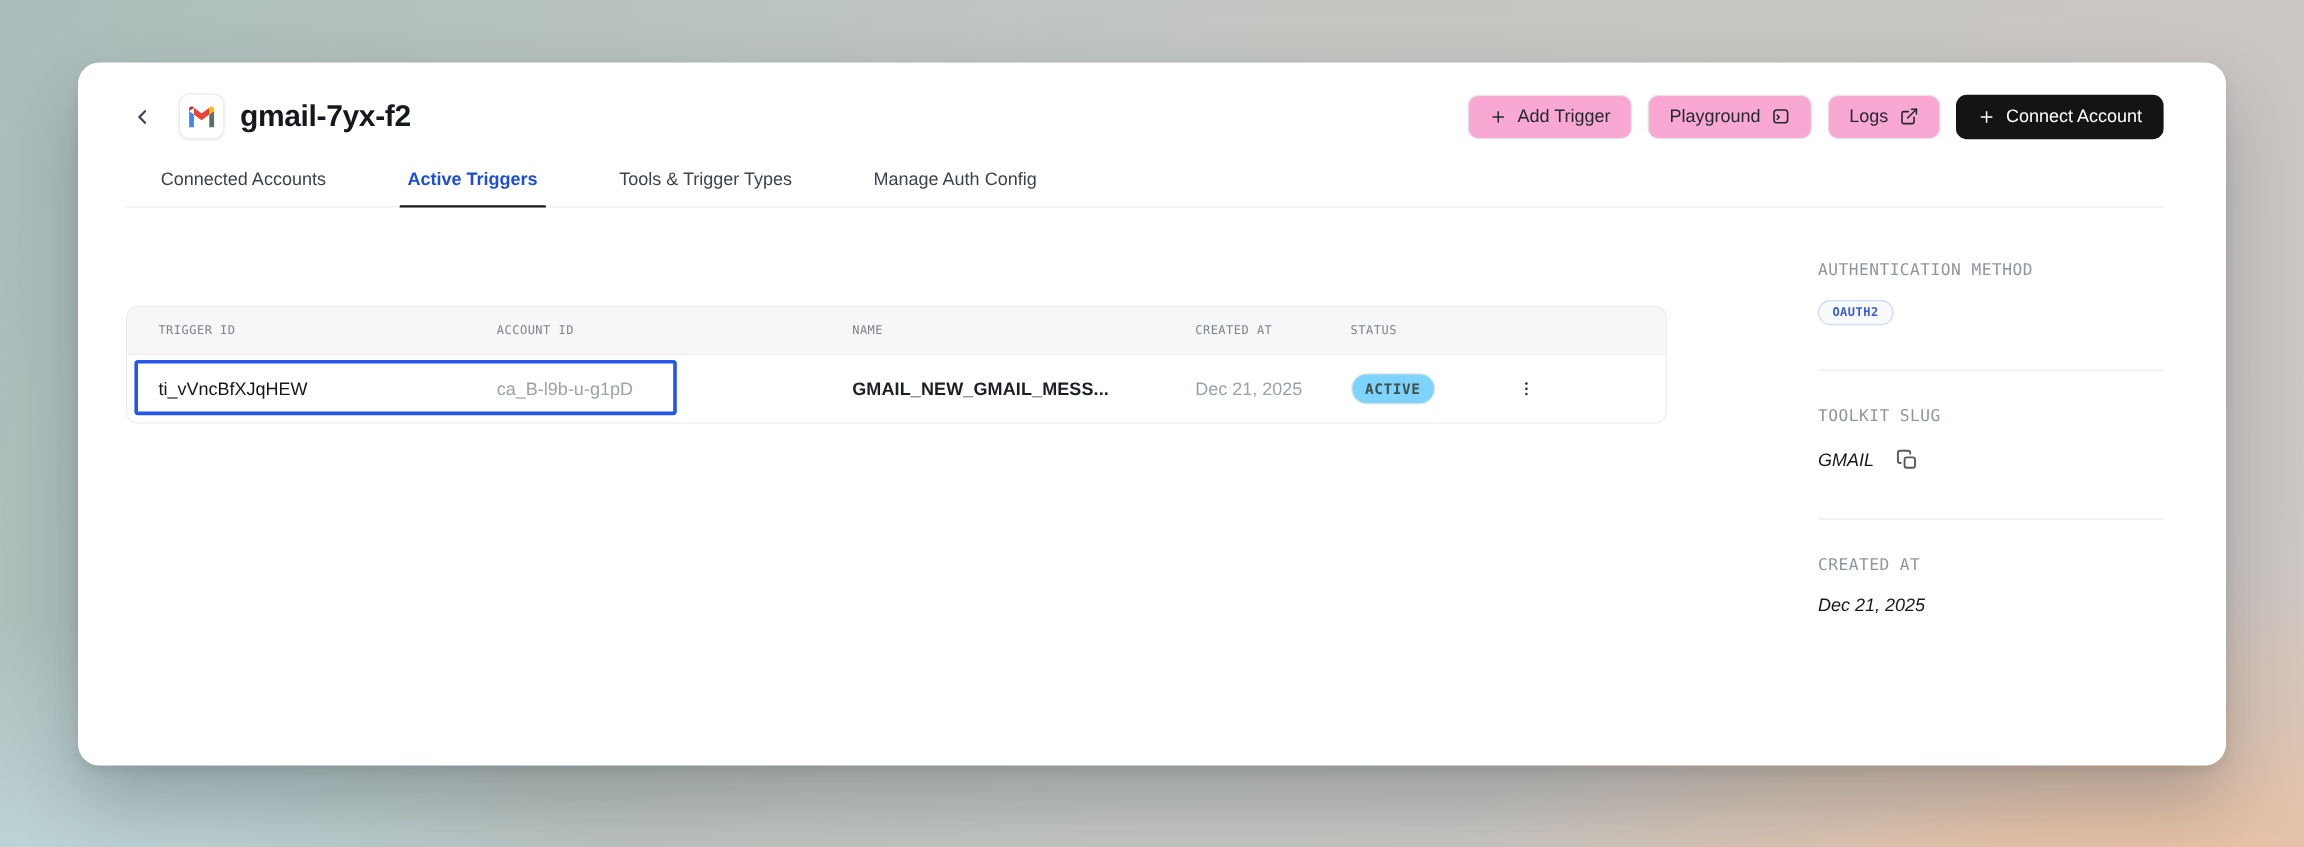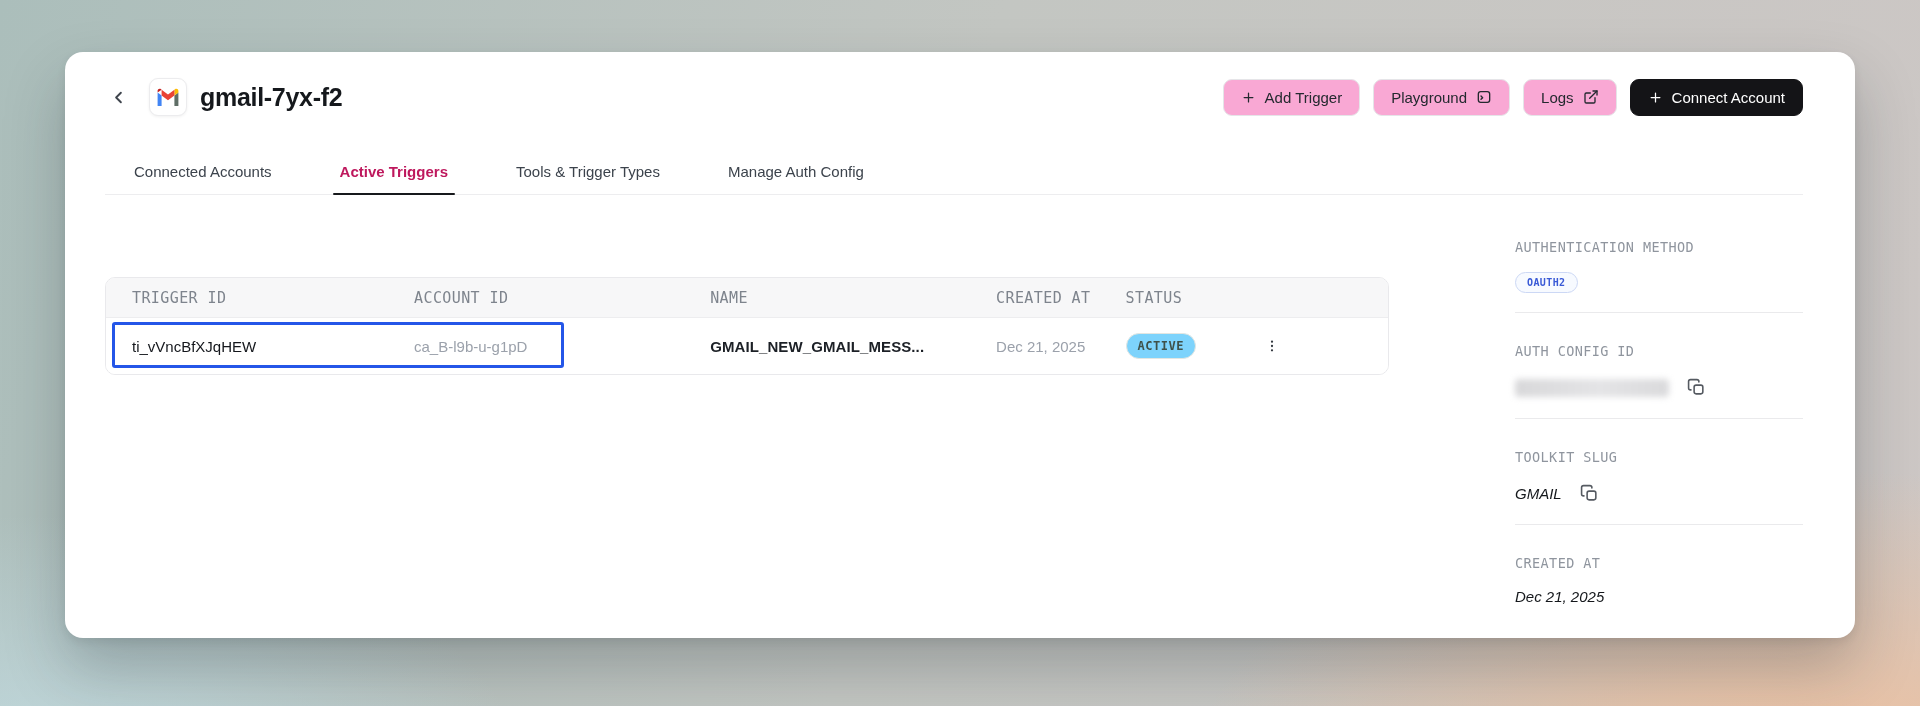--- a/index.html
+++ b/index.html
@@ -37,29 +37,29 @@
     height: 37px; padding: 0 17px; border-radius: 9px; cursor: pointer;
     background: #f9a8d4; border: 1px solid #e5e5e8;
     font-family: "Liberation Sans", sans-serif; font-size: 15px; color: #24292f;
     display: inline-flex; align-items: center; gap: 9px; white-space: nowrap;
   }
   .btn svg { flex: 0 0 auto; }
   .btn-dark { background: #141417; border-color: #141417; color: #fff; }
 
   
   .tab-bar {
-    display: flex; gap: 54px; margin: 47px 52px 0 40px;
+    display: flex; gap: 54px; margin: 25px 52px 0 40px;
     border-bottom: 1px solid #ededef; padding: 0 0 0 22px;
   }
   .tab {
     background: none; border: none; cursor: pointer;
     font-family: "Liberation Sans", sans-serif; font-size: 15px; color: #3c434c;
     padding: 0 7px 14px 7px; position: relative;
   }
-  .tab.active { color: #be185d; font-weight: 700; }
+  .tab.active { color: #1d4ed8; font-weight: 700; }
   .tab.active::after {
     content: ""; position: absolute; left: 0; right: 0; bottom: -1px;
     height: 2.5px; background: #17191c; border-radius: 2px;
   }
 
   
   .content { display: flex; align-items: flex-start; margin: 44px 52px 0 40px; }
   .main { width: 1286px; }
   .section-title { font-size: 21px; font-weight: 700; color: #15181c; letter-spacing: -0.2px; }
 
@@ -67,21 +67,21 @@
     margin-top: 38px; border: 1px solid #e9e9ec; border-radius: 10px;
     overflow: hidden; background: #fff; width: 1284px;
   }
   .thead {
     display: grid; grid-template-columns: 22% 23.1% 22.3% 10.1% 11.1% 1fr;
     align-items: center; height: 40px; background: #f7f7f8;
     border-bottom: 1px solid #ededef;
   }
   .th {
     font-family: "DejaVu Sans Mono", "Liberation Mono", monospace;
-    font-size: 15px; color: #7e848d; letter-spacing: 0.4px; padding-left: 26px;
+    font-size: 10px; color: #7e848d; letter-spacing: 0.4px; padding-left: 26px;
     white-space: nowrap; overflow: hidden;
   }
   .trow {
     display: grid; grid-template-columns: 22% 23.1% 22.3% 10.1% 11.1% 1fr;
     align-items: center; height: 56px; position: relative; background: #fff;
   }
   .td { font-size: 15px; padding-left: 26px; white-space: nowrap; }
   .td-trigger { color: #14171c; }
   .td-account { color: #9ba1ab; }
   .td-name { color: #1c2026; font-weight: 700; letter-spacing: 0.1px; }
@@ -97,21 +97,21 @@
     background: #7dd3fc; border: 1px solid #e2e6e2; border-radius: 999px;
     padding: 5px 11px;
   }
   .kebab-btn {
     background: none; border: none; cursor: pointer; color: #33383f;
     margin-left: 18px; padding: 4px; display: inline-flex;
   }
 
   
   .sidebar { margin-left: auto; width: 288px; }
-  .sb-section { border-bottom: 1px solid #eaeaec; padding-bottom: 19px; margin-bottom: 30px; }
+  .sb-section { border-bottom: 1px solid #eaeaec; padding-bottom: 37px; margin-bottom: 30px; }
   .sb-section.last { border-bottom: none; padding-bottom: 0; margin-bottom: 0; }
   .sb-label {
     font-family: "DejaVu Sans Mono", "Liberation Mono", monospace;
     font-size: 13.5px; color: #8f959e; letter-spacing: 0.4px; margin-bottom: 17px;
     white-space: nowrap;
   }
   .oauth-badge {
     display: inline-flex; align-items: center;
     font-family: "DejaVu Sans Mono", "Liberation Mono", monospace;
     font-size: 10px; font-weight: 700; letter-spacing: 0.4px; color: #3a5ad6;
@@ -240,34 +240,20 @@
       </div>
     </div>
 
     <aside class="sidebar">
 
       <div class="sb-section">
         <div class="sb-label">AUTHENTICATION METHOD</div>
         <span class="oauth-badge">OAUTH2</span>
       </div>
 
-      <div class="sb-section">
-        <div class="sb-label">AUTH CONFIG ID</div>
-        <div class="value-row">
-          <div class="redacted"></div>
-          <button class="copy-btn">
-            <span style="display:flex;">
-              <svg width="19" height="19" viewBox="0 0 24 24" fill="none" stroke="currentColor" stroke-width="2" stroke-linecap="round" stroke-linejoin="round">
-                  <rect x="9" y="9" width="11" height="11" rx="2.5"></rect>
-                  <path d="M5 15H4.5A2.5 2.5 0 0 1 2 12.5v-8A2.5 2.5 0 0 1 4.5 2h8A2.5 2.5 0 0 1 15 4.5V5"></path>
-                </svg>
-            </span>
-          </button>
-        </div>
-      </div>
 
       <div class="sb-section">
         <div class="sb-label">TOOLKIT SLUG</div>
         <div class="value-row">
           <span class="sb-value">GMAIL</span>
           <button class="copy-btn">
             <span style="display:flex;">
               <svg width="19" height="19" viewBox="0 0 24 24" fill="none" stroke="currentColor" stroke-width="2" stroke-linecap="round" stroke-linejoin="round">
                   <rect x="9" y="9" width="11" height="11" rx="2.5"></rect>
                   <path d="M5 15H4.5A2.5 2.5 0 0 1 2 12.5v-8A2.5 2.5 0 0 1 4.5 2h8A2.5 2.5 0 0 1 15 4.5V5"></path>

